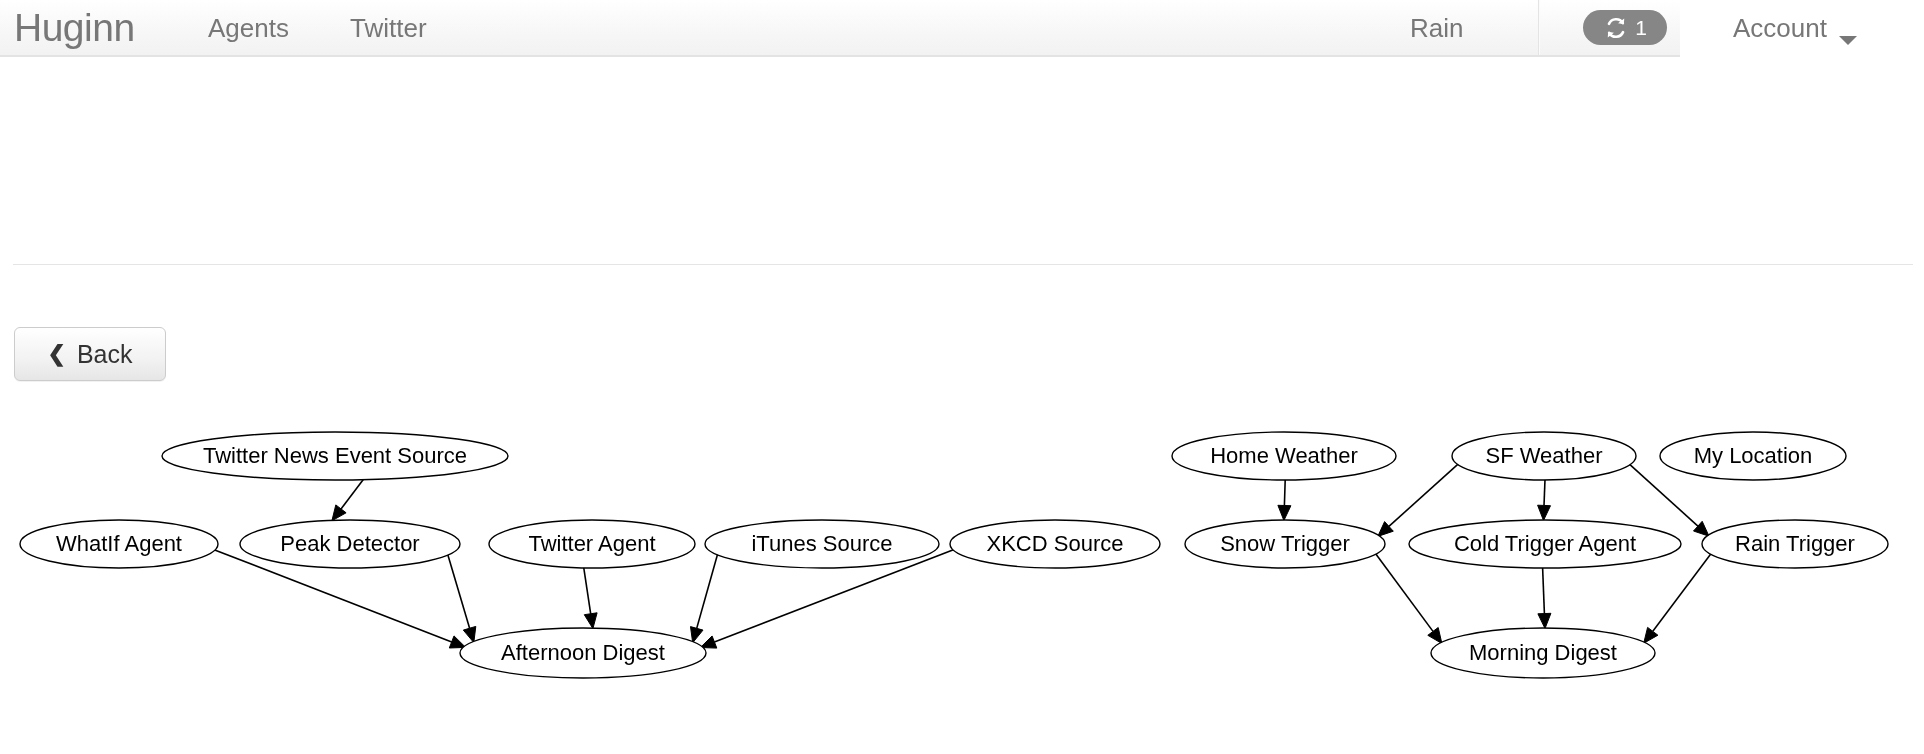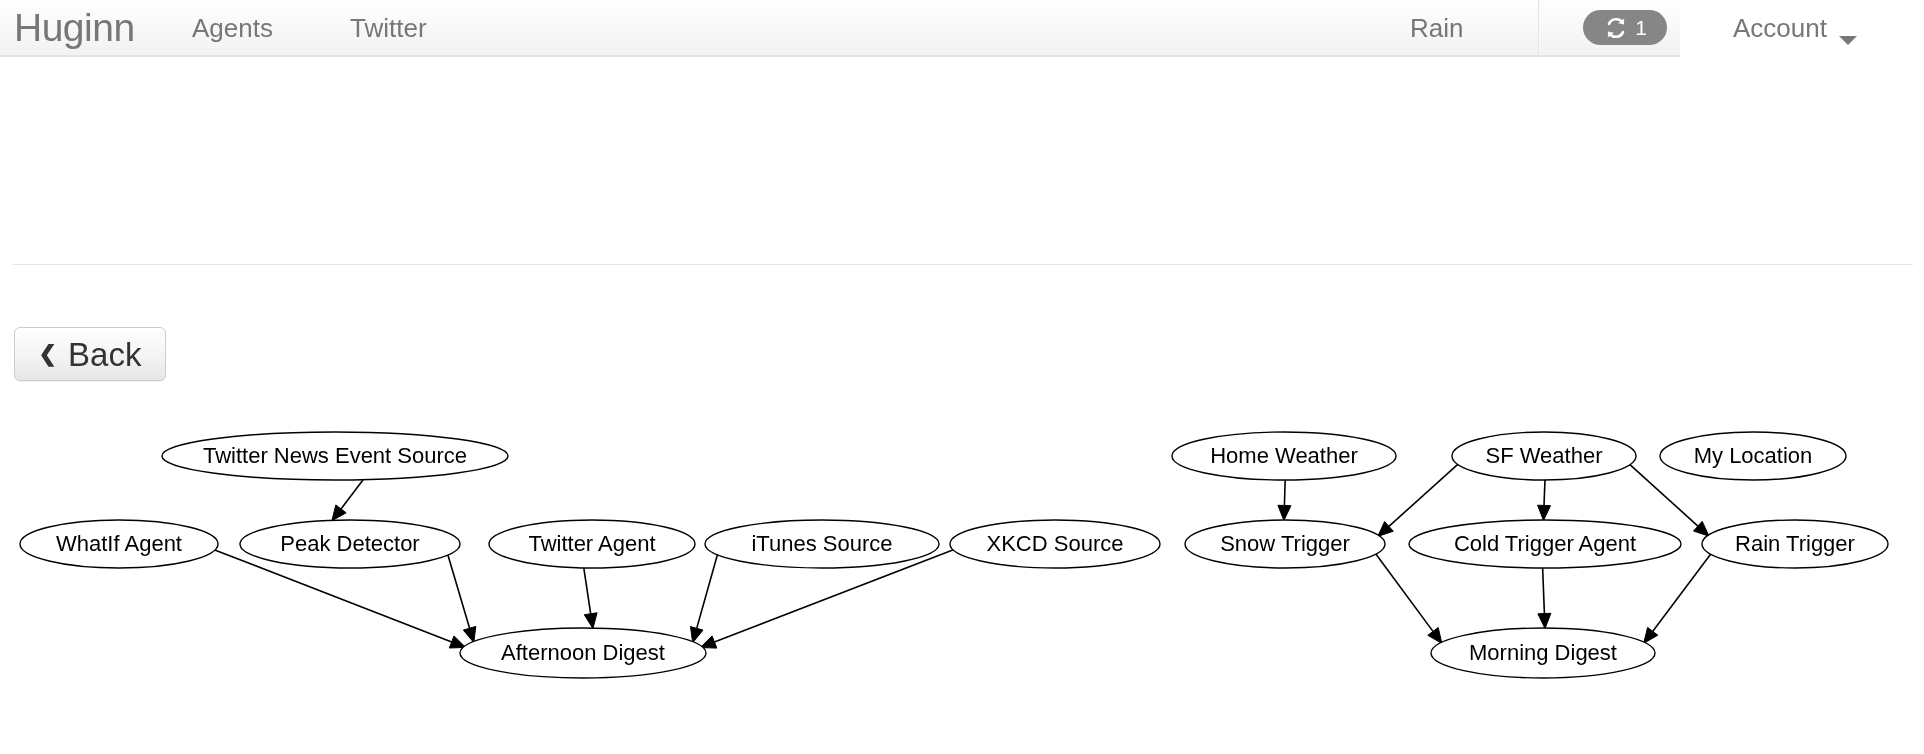--- a/index.html
+++ b/index.html
@@ -37,21 +37,21 @@
     white-space: nowrap;
   }
   .nav-link {
     position: absolute;
     top: 12px;
     font-size: 26px;
     line-height: 33px;
     color: #777777;
     white-space: nowrap;
   }
-  .nav-agents { left: 192px; }
+  .nav-agents { left: 208px; }
   .nav-events { left: 350px; }
   .nav-admin  { left: 1410px; }
 
   .nav-divider {
     position: absolute;
     left: 1538px;
     top: 0;
     width: 1px;
     height: 55px;
     background: #e4e4e4;
@@ -147,21 +147,21 @@
     cursor: pointer;
     box-shadow: 0 1px 0 rgba(0,0,0,0.05);
   }
   .back-btn .chev {
     font-size: 22px;
     line-height: 22px;
     color: #333333;
     font-weight: bold;
   }
   .back-btn .back-label {
-    font-size: 33px;
+    font-size: 25px;
     line-height: 25px;
     color: #333333;
   }
 
   
   #graph {
     position: absolute;
     left: 0;
     top: 400px;
     width: 1924px;

